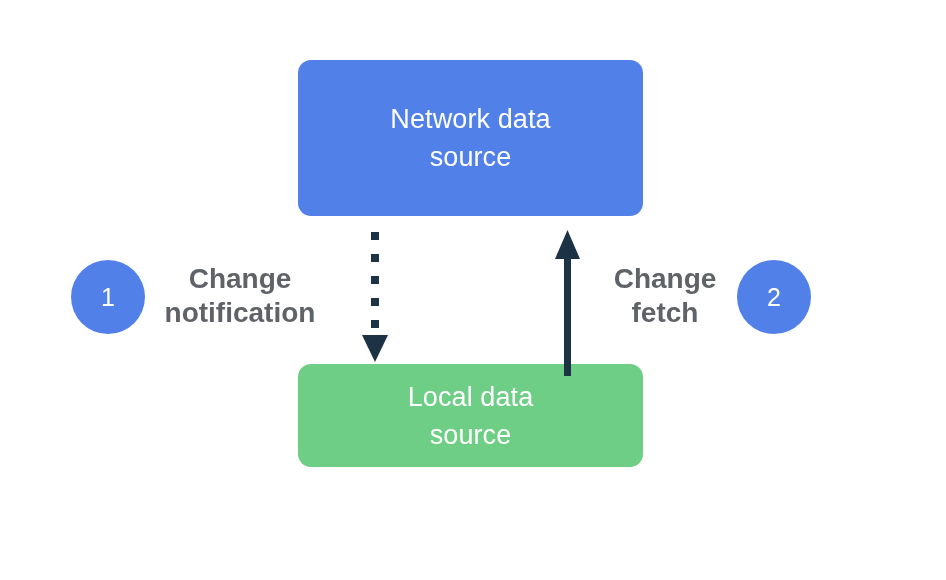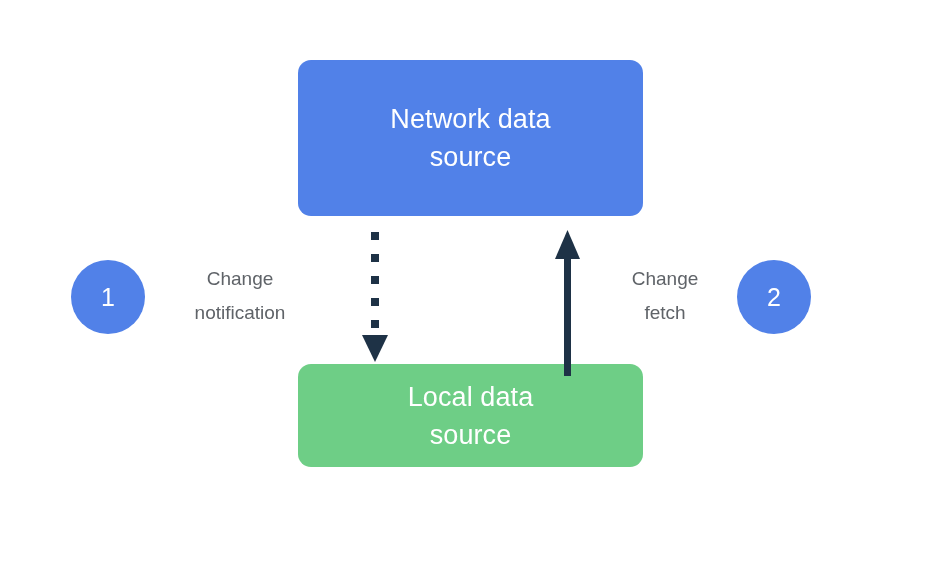--- a/index.html
+++ b/index.html
@@ -75,25 +75,25 @@
     line-height: 1;
     font-weight: 400;
   }
   #badge-1 { left: 71px;  top: 260px; }
   #badge-2 { left: 737px; top: 260px; }
 
   
   .arrow-caption {
     position: absolute;
     color: #5f6368;
-    font-size: 19px;
+    font-size: 28px;
     line-height: 34px;
     text-align: center;
     white-space: pre-line;
-    font-weight: 400;
+    font-weight: 700;
   }
   #caption-1 {
     left: 160px;
     top: 262px;
     width: 160px;
   }
   #caption-2 {
     left: 600px;
     top: 262px;
     width: 130px;

